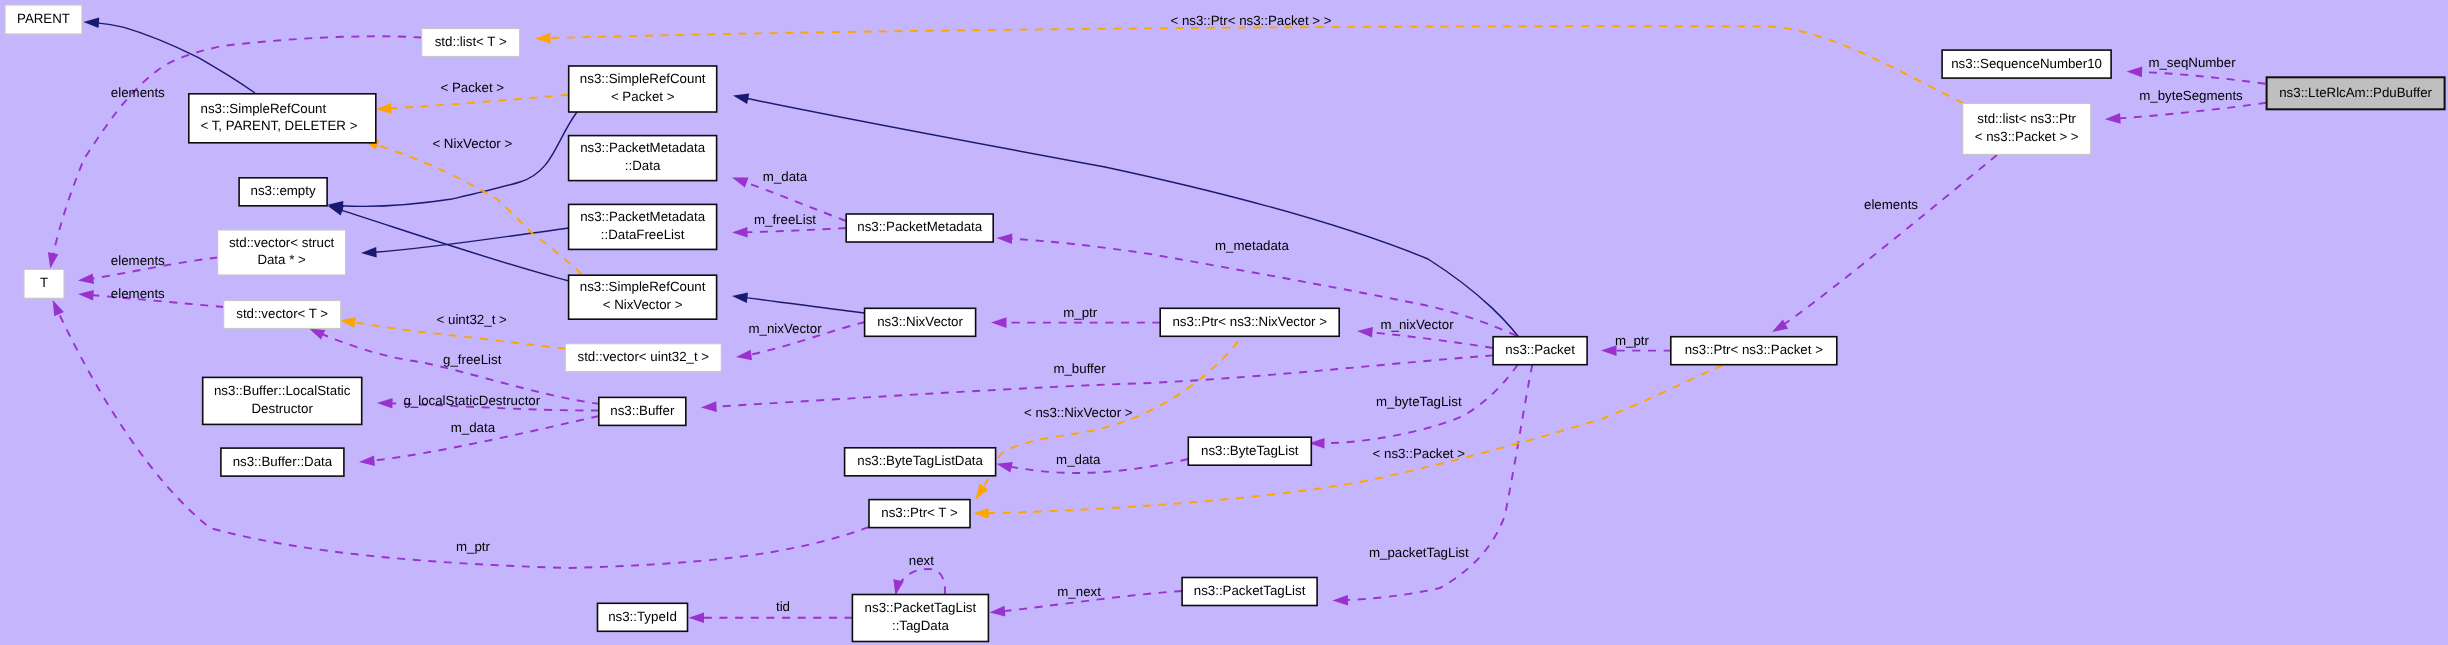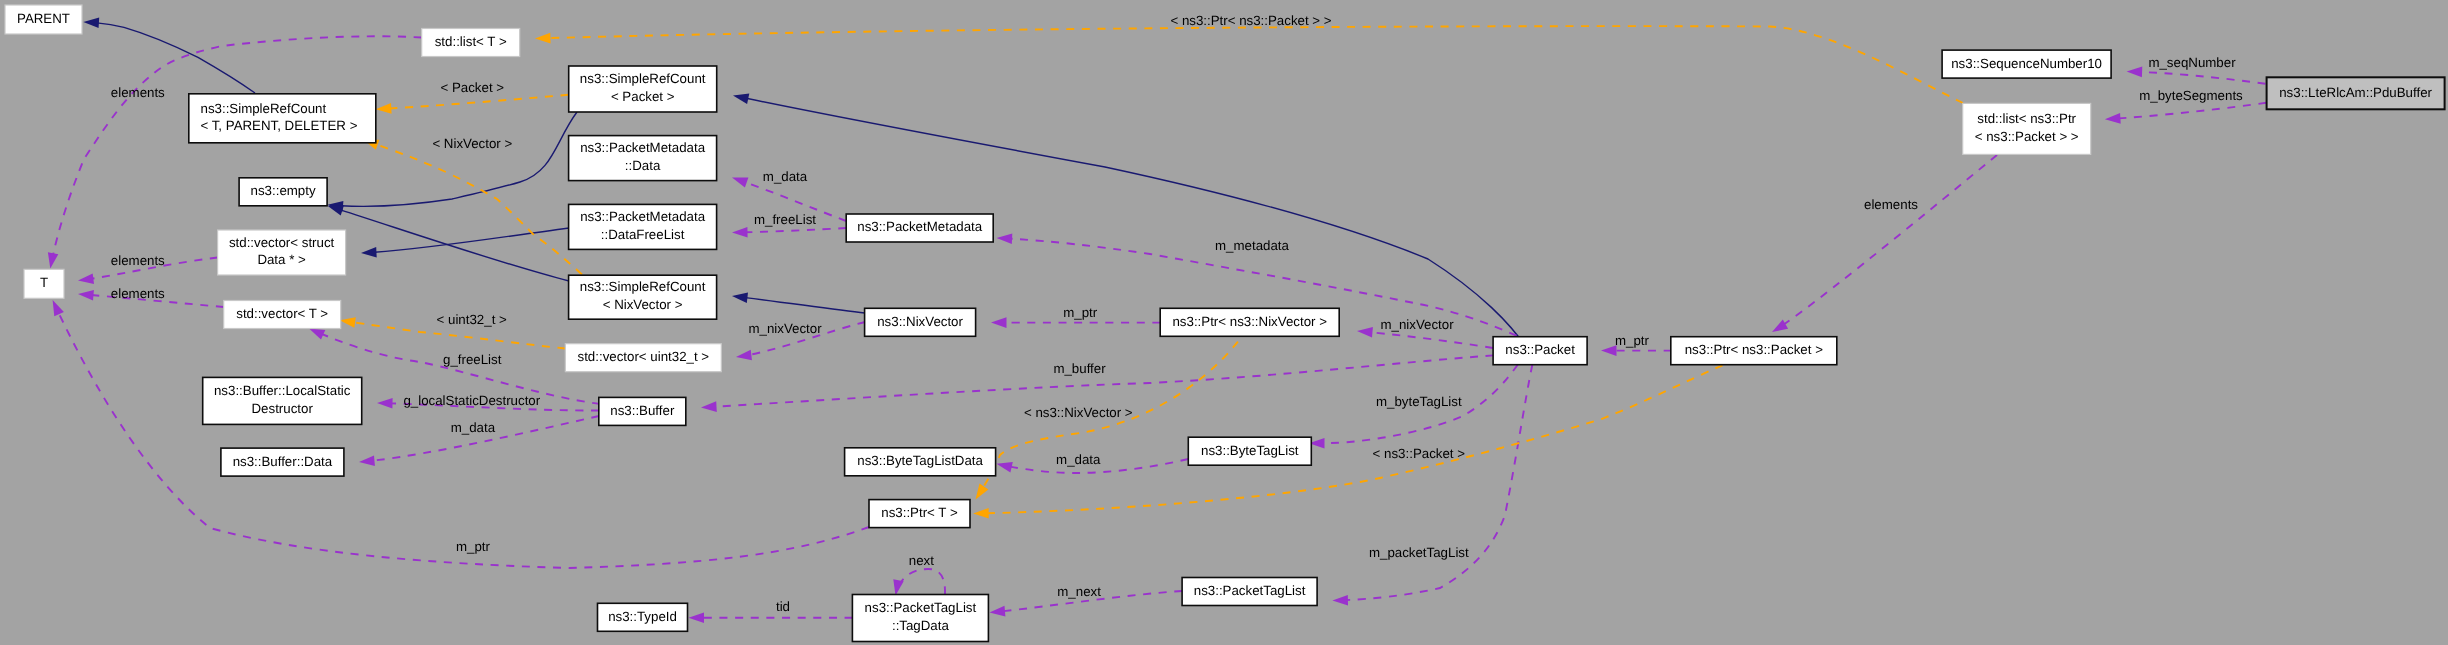--- a/index.html
+++ b/index.html
@@ -1,16 +1,16 @@
 <!DOCTYPE html>
 <html><head>
 <meta charset="utf-8">
 <style>
   html,body{margin:0;padding:0;background:#ffffff;}
-  #diagram{-webkit-font-smoothing:antialiased;text-rendering:geometricPrecision;position:relative;width:2448px;height:645px;background:#a3a3a3;overflow:hidden;}
+  #diagram{-webkit-font-smoothing:antialiased;text-rendering:geometricPrecision;position:relative;width:2448px;height:645px;background:#c4b5fd;overflow:hidden;}
   #gsvg{position:absolute;left:0;top:0;}
   text{font-family:"Liberation Sans",sans-serif;font-size:13.3px;fill:#000;-webkit-font-smoothing:antialiased;}
   .nodebox{fill:#fff;}
   .nodebox.light{stroke:#c8c8c8;stroke-width:1.2;}
   .nodebox.dark{stroke:#0d0d0d;stroke-width:1.6;}
   .nodebox.grey{fill:#bfbfbf;stroke:#0d0d0d;stroke-width:2.0;}
   .e-inherit{fill:none;stroke:#191970;stroke-width:1.4;}
   .e-usage{fill:none;stroke:#9a32cd;stroke-width:1.9;stroke-dasharray:8,7.6;}
   .e-template{fill:none;stroke:#ffa500;stroke-width:1.9;stroke-dasharray:8,7.6;}
   .ah-inherit{fill:#191970;stroke:none;}

